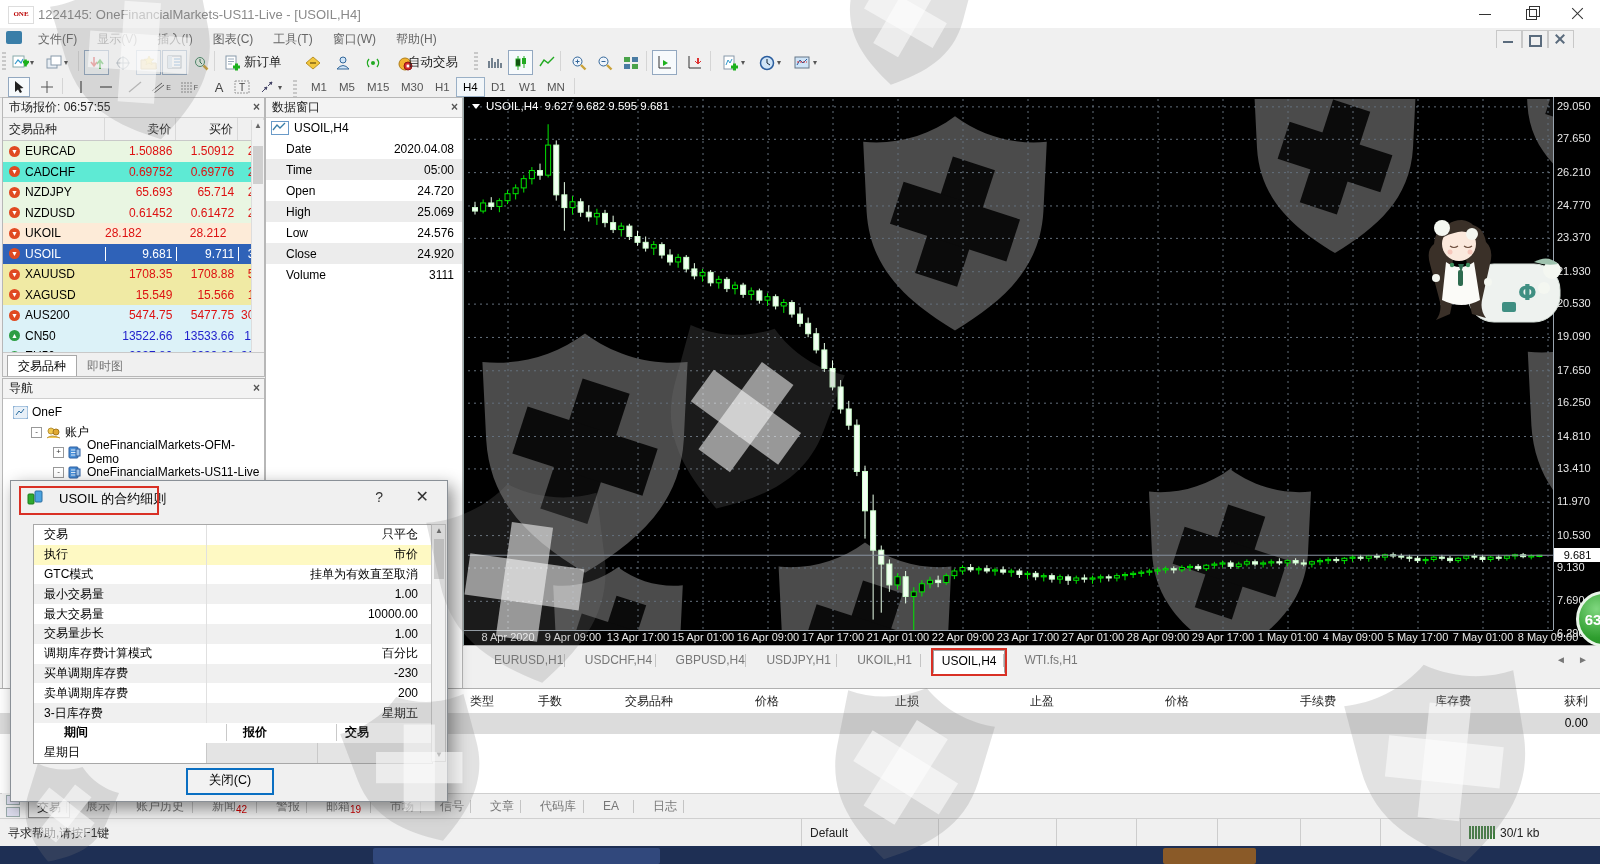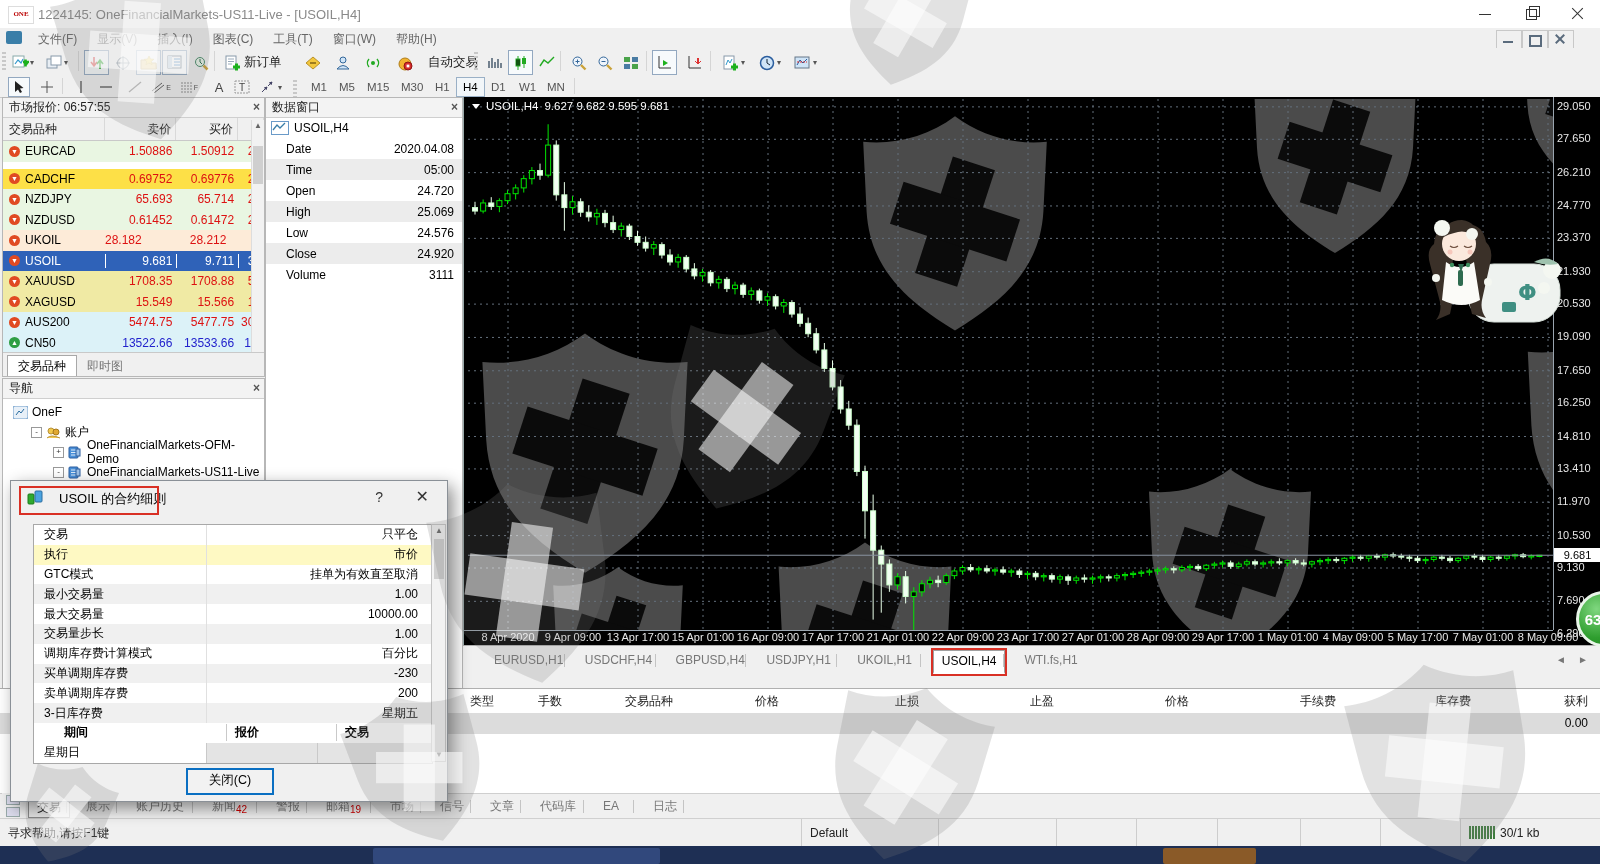--- a/index.html
+++ b/index.html
@@ -253,21 +253,21 @@
           <path d="M4 12 a6 6 0 0 1 0 -8 M12 4 a6 6 0 0 1 0 8" fill="none" stroke="#2a2" stroke-width="1.4"></path>
         </svg>
       </div>
       <div class="tbtn" style="left: 392px;">
         <svg width="16" height="16">
           <circle cx="8" cy="9" r="6" fill="#f2b330" stroke="#b07d17"></circle>
           <circle cx="11" cy="11" r="4" fill="#d62b2b" stroke="#8f1414"></circle>
           <rect x="9.6" y="9.6" width="2.8" height="2.8" fill="#fff"></rect>
         </svg>
       </div>
-      <div class="tlabel" style="left: 428px;">自动交易</div>
+      <div class="tlabel" style="left: 408px;">自动交易</div>
       <div class="grip" style="left: 474px;"></div>
       <div class="tbtn" style="left: 482px;">
         <svg width="16" height="15">
           <path d="M2 13 v-7 M5 13 v-10 M8 13 v-6 M11 13 v-9 M14 13 v-5" stroke="#567" stroke-width="1.6"></path>
         </svg>
       </div>
       <div class="tbtn pressed" style="left: 508px;">
         <svg width="16" height="15">
           <rect x="3" y="4" width="4" height="7" fill="#000" stroke="#2a2"></rect>
           <path d="M5 1 v14" stroke="#2a2"></path>
@@ -420,21 +420,21 @@
         </div>
         <div class="mw-row" style="background: rgb(233, 246, 226); color: rgb(0, 0, 0);">
           <div class="mw-c0">
             <span class="sym-ico" style="background: rgb(224, 74, 34);">▼</span>
             <span>EURCAD</span>
           </div>
           <div class="mw-c1" style="color: rgb(221, 17, 17);">1.50886</div>
           <div class="mw-c2" style="color: rgb(221, 17, 17);">1.50912</div>
           <div class="mw-c3" style="color: rgb(221, 17, 17);">26</div>
         </div>
-        <div class="mw-row" style="background: #fde047; color: rgb(0, 0, 0); margin-top: 7px;">
+        <div class="mw-row" style="background: #5eead4; color: rgb(0, 0, 0);">
           <div class="mw-c0">
             <span class="sym-ico" style="background: rgb(224, 74, 34);">▼</span>
             <span>CADCHF</span>
           </div>
           <div class="mw-c1" style="color: rgb(221, 17, 17);">0.69752</div>
           <div class="mw-c2" style="color: rgb(221, 17, 17);">0.69776</div>
           <div class="mw-c3" style="color: rgb(221, 17, 17);">24</div>
         </div>
         <div class="mw-row" style="background: rgb(233, 246, 226); color: rgb(0, 0, 0);">
           <div class="mw-c0">
@@ -1159,21 +1159,21 @@
           <div class="lab">卖单调期库存费</div>
           <div class="val">200</div>
         </div>
         <div class="dlg-row" style="background: rgb(240, 240, 240);">
           <div class="dlg-coldiv"></div>
           <div class="lab">3-日库存费</div>
           <div class="val">星期五</div>
         </div>
         <div class="dlg-row" style="font-weight: bold; margin-left: 20px;">
           <div class="lab">期间</div>
-          <div style="width: 110px; border-left: 1px solid rgb(201, 201, 201); padding-left: 8px; box-sizing: border-box;">报价</div>
+          <div style="width: 110px; border-left: 1px solid rgb(201, 201, 201); padding-left: 16px; box-sizing: border-box;">报价</div>
           <div style="flex: 1 1 0%; border-left: 1px solid rgb(201, 201, 201); padding-left: 8px; box-sizing: border-box;">交易</div>
         </div>
         <div class="dlg-row">
           <div class="lab">星期日</div>
           <div style="width: 110px; height: 100%; background: rgb(228, 228, 228); border-left: 1px solid rgb(201, 201, 201);"></div>
           <div style="flex: 1 1 0%; height: 100%; background: rgb(228, 228, 228); border-left: 1px solid rgb(201, 201, 201);"></div>
         </div>
       </div>
     <div id="dlg-scroll">
       <div class="sarrow" style="top:0;left:1px;">▲</div>

